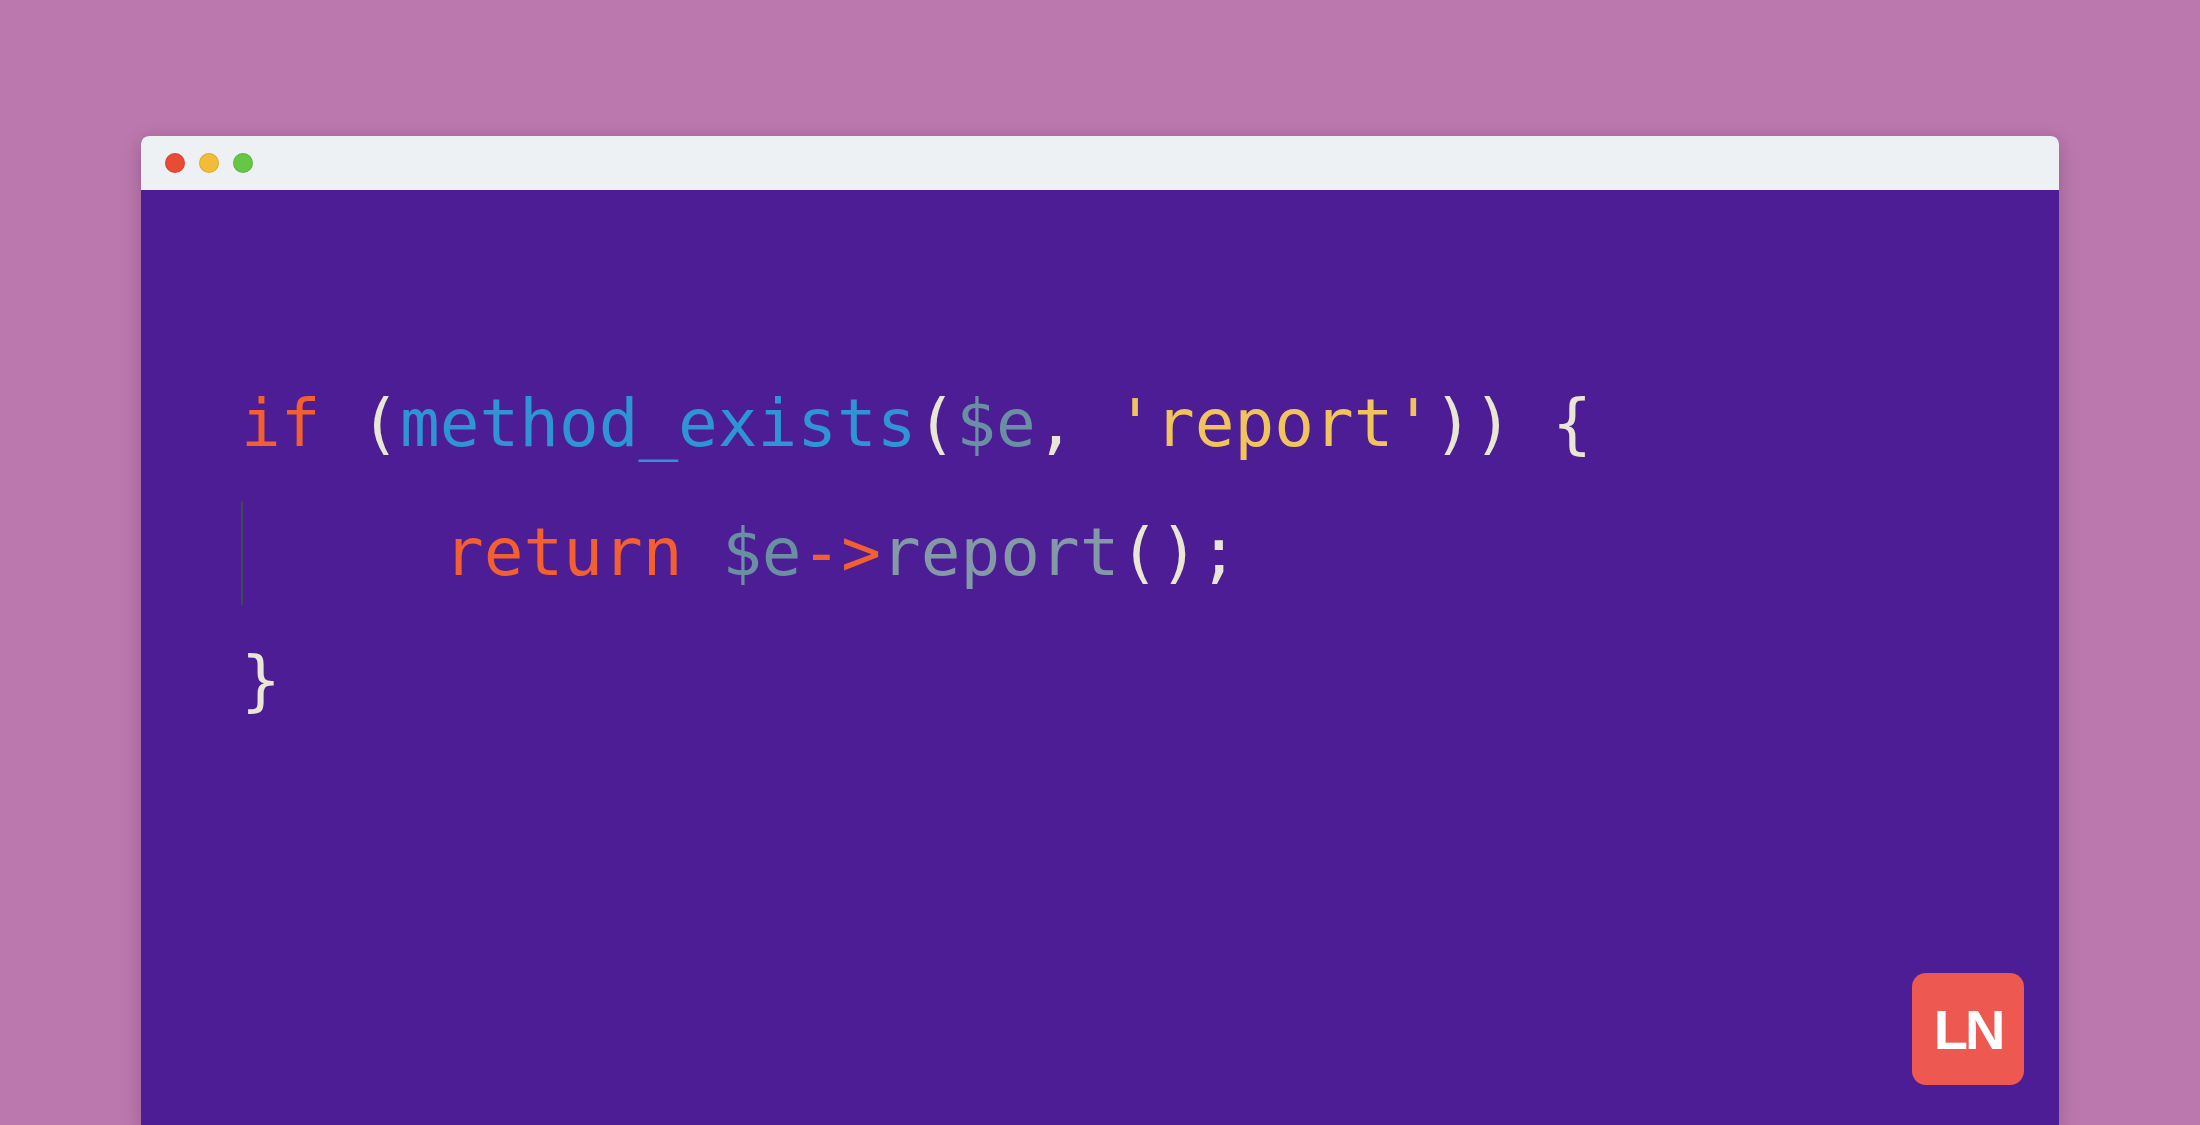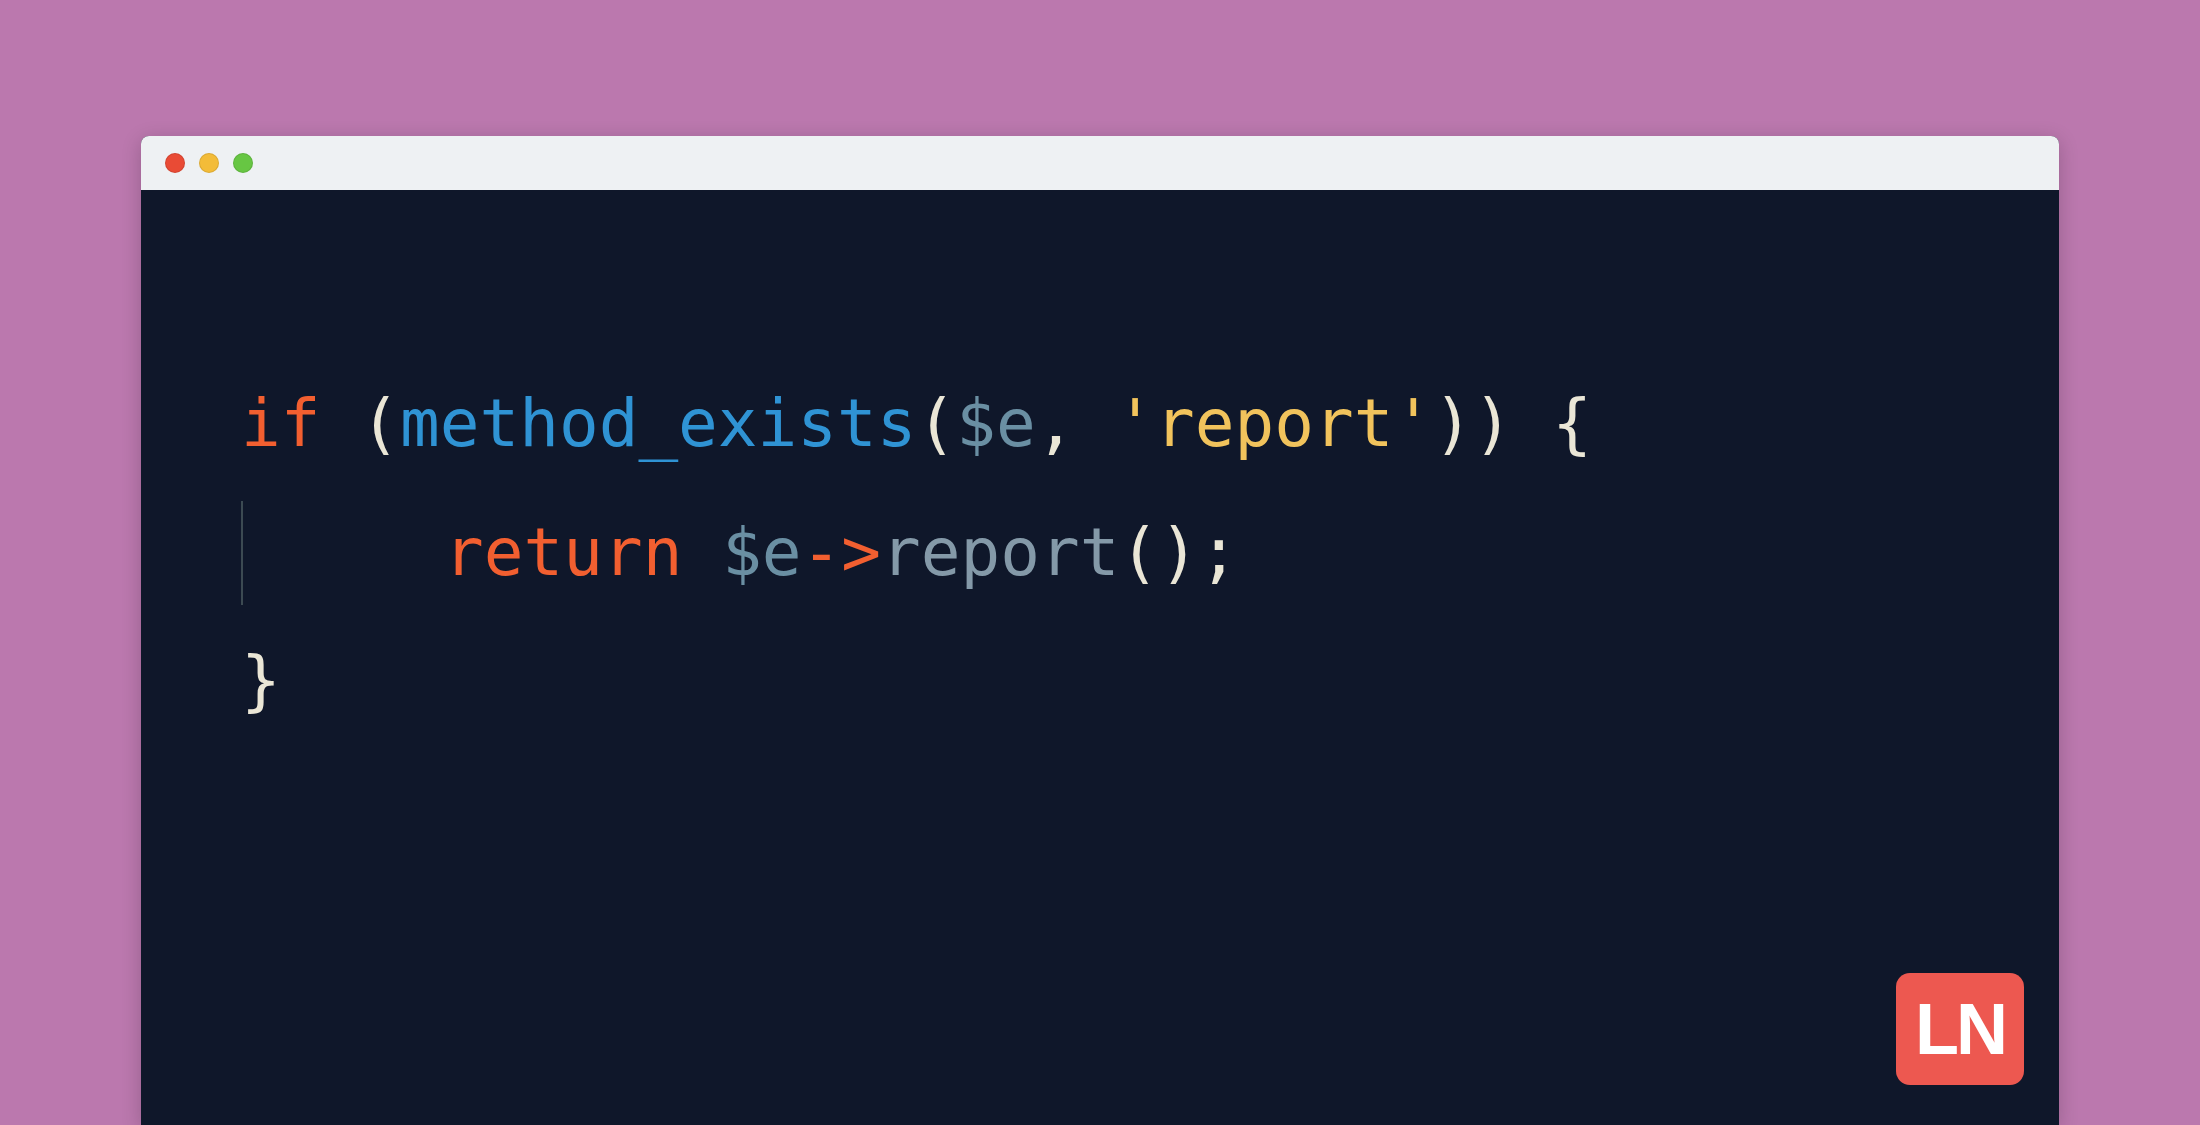--- a/index.html
+++ b/index.html
@@ -13,21 +13,21 @@
       height: 1125px;
       display: flex;
       align-items: flex-start;
       justify-content: center;
       padding-top: 136px;
       overflow: hidden;
       position: relative;
     }
     .window {
       width: 1918px;
-      background-color: #0f172a;
+      background-color: #4c1d95;
       border-radius: 8px 8px 0 0;
       box-shadow: 0 4px 20px rgba(0,0,0,0.2);
       overflow: hidden;
       height: 990px;
     }
     .titlebar {
       background-color: #eef1f3;
       height: 54px;
       display: flex;
       align-items: center;
@@ -68,30 +68,30 @@
     .c-punct { color: #eae6d6; }
     .c-func { color: #2f93d4; }
     .c-var { color: #6a8fa3; }
     .c-string { color: #f1c35c; }
     .c-arrow { color: #f25f30; }
     .c-method { color: #8499a8; }
     .logo {
       position: absolute;
       bottom: 40px;
       right: 176px;
-      width: 128px;
+      width: 112px;
       height: 112px;
       background-color: #ed5850;
       border-radius: 14px;
       display: flex;
       align-items: center;
       justify-content: center;
       font-family: Arial, Helvetica, sans-serif;
       font-weight: 600;
-      font-size: 72px;
+      font-size: 56px;
       color: #ffffff;
       letter-spacing: -3px;
     }
   </style>
 </head>
 <body>
 
 <div class="window">
   <div class="titlebar">
     <div class="traffic-light tl-red"></div>

